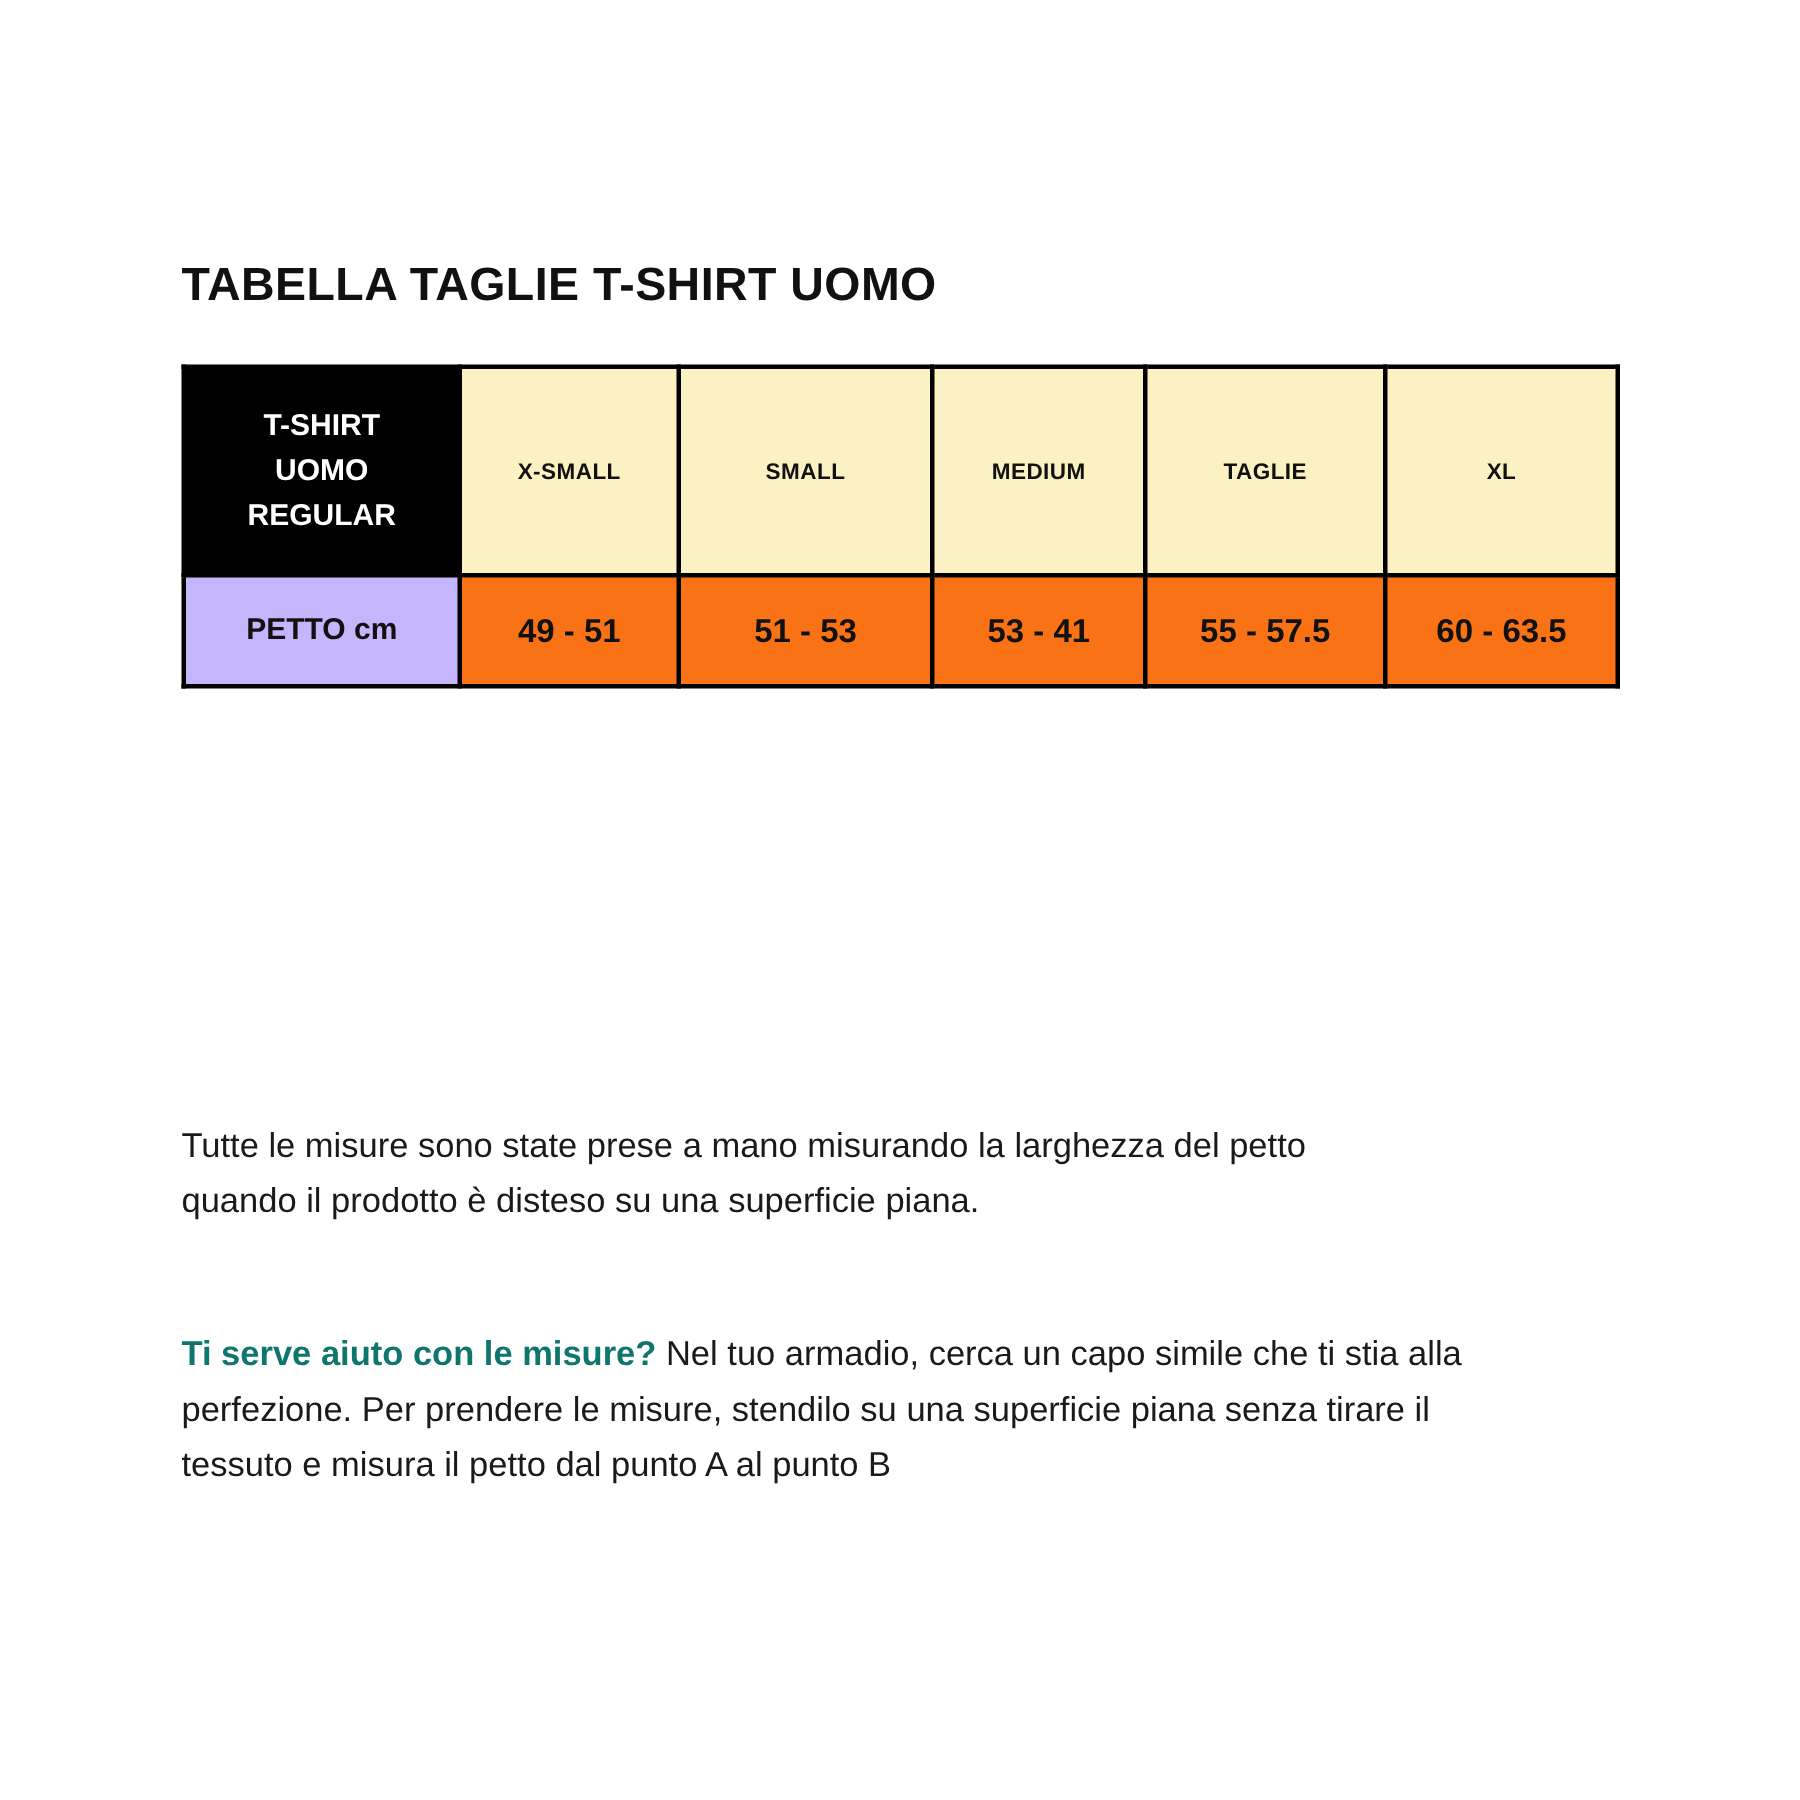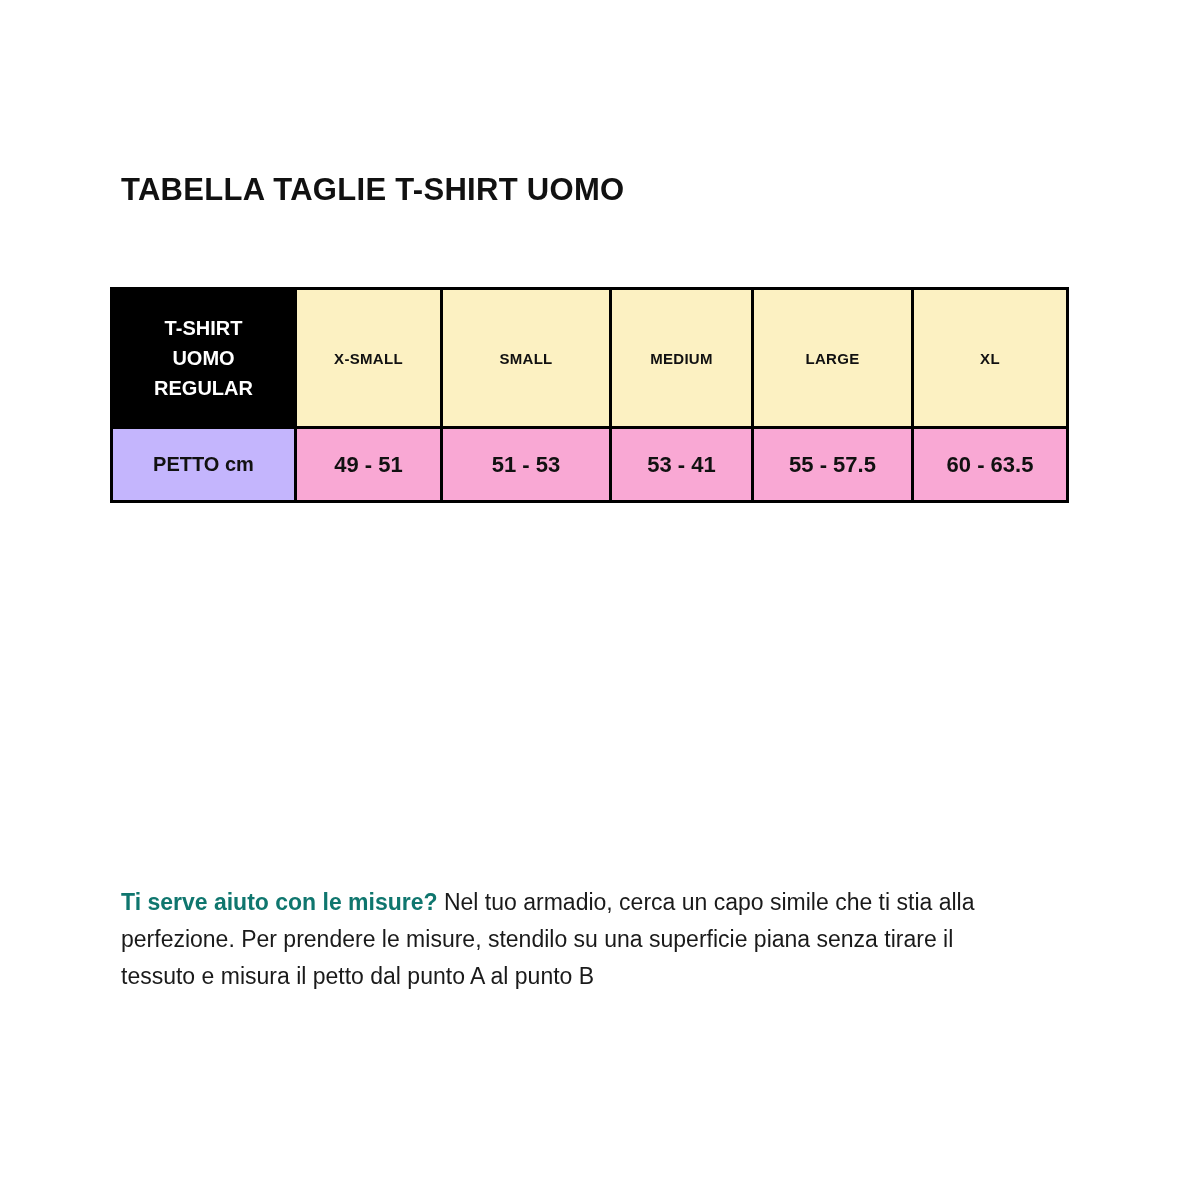--- a/index.html
+++ b/index.html
@@ -23,26 +23,25 @@
     font-weight: bold;
     letter-spacing: 0.3px;
     color: #111111;
     white-space: nowrap;
   }
   #size-table-title { top: 151px; }
   #measure-title   { top: 658px; }
 
   table.size-table {
     position: absolute;
-    left: 110px;
+    left: 121px;
     top: 243px;
     width: 958px;
     table-layout: fixed;
     border-collapse: collapse;
-    margin-top: 44px;
   }
   table.size-table th,
   table.size-table td {
     border: 3px solid #000000;
     text-align: center;
     vertical-align: middle;
     padding: 0;
   }
   tr.header-row th { height: 136px; }
   tr.data-row  td { height: 71px; }
@@ -61,21 +60,21 @@
     font-weight: bold;
     letter-spacing: 0.3px;
   }
   td.row-label {
     background: #c4b5fd;
     color: #111111;
     font-size: 20px;
     font-weight: bold;
   }
   td.size-value {
-    background: #f9a8d4;
+    background: #f97316;
     color: #111111;
     font-size: 22px;
     font-weight: bold;
   }
 
   .body-text {
     position: absolute;
     left: 121px;
     width: 980px;
     font-size: 23px;
@@ -106,33 +105,35 @@
     <tbody>
       <tr class="header-row">
         <th class="corner-cell">
           <div>T-SHIRT</div>
           <div>UOMO</div>
           <div>REGULAR</div>
         </th>
         <th class="size-header">X-SMALL</th>
         <th class="size-header">SMALL</th>
         <th class="size-header">MEDIUM</th>
-        <th class="size-header">LARGE</th>
+        <th class="size-header">TAGLIE</th>
         <th class="size-header">XL</th>
       </tr>
       <tr class="data-row">
         <td class="row-label">PETTO cm</td>
         <td class="size-value">49 - 51</td>
         <td class="size-value">51 - 53</td>
         <td class="size-value">53 - 41</td>
         <td class="size-value">55 - 57.5</td>
         <td class="size-value">60 - 63.5</td>
       </tr>
     </tbody>
   </table>
 
 
+  <p class="body-text" id="measure-description">Tutte le misure sono state prese a mano misurando la larghezza del petto
+quando il prodotto è disteso su una superficie piana.</p>
 
   <p class="body-text" id="measure-help"><b>Ti serve aiuto con le misure?</b><span> Nel tuo armadio, cerca un capo simile che ti stia alla
 perfezione. Per prendere le misure, stendilo su una superficie piana senza tirare il
 tessuto e misura il petto dal punto A al punto B</span></p>
 
 </div>
 
 </body></html>

